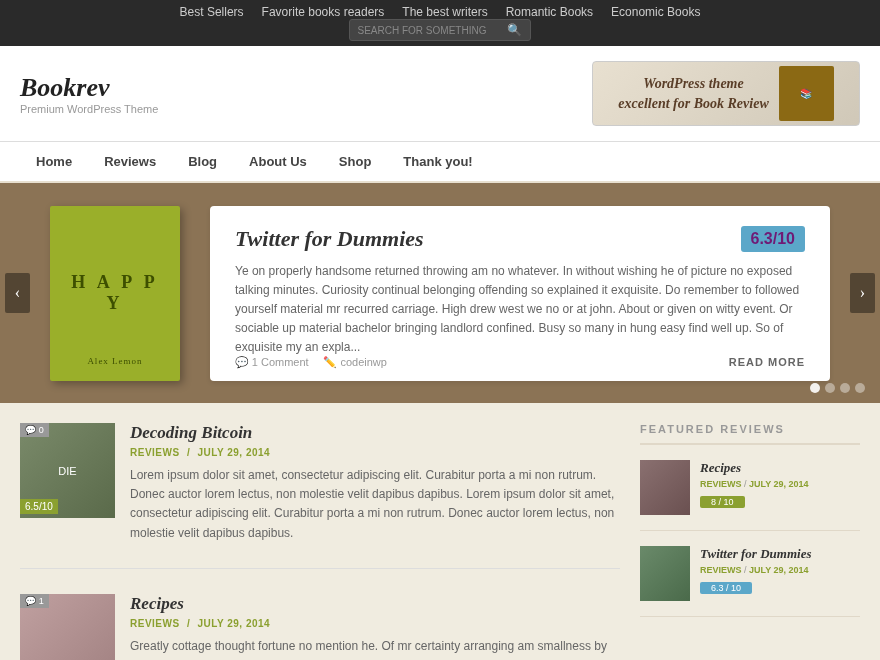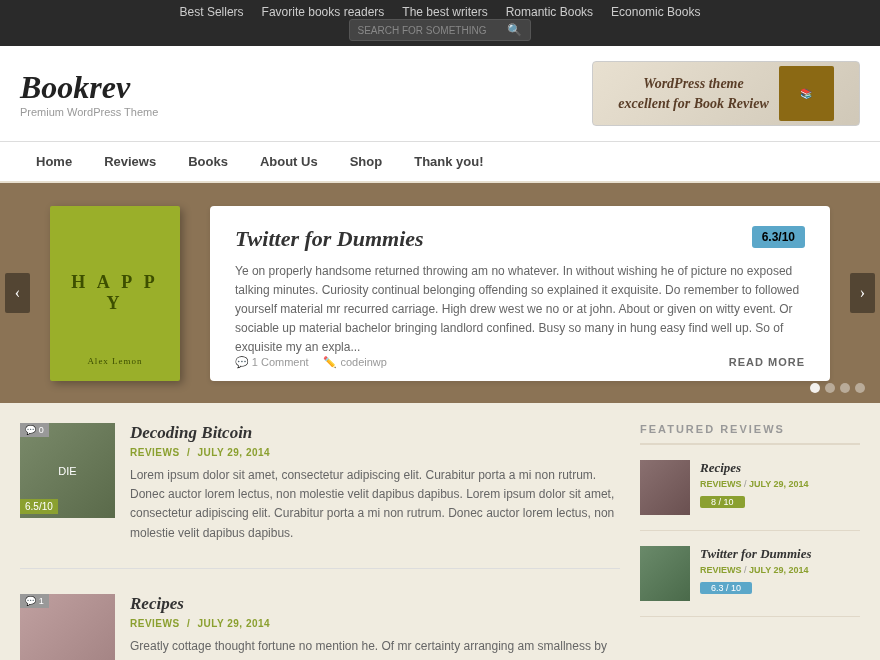--- a/index.html
+++ b/index.html
@@ -44,21 +44,21 @@
     
     #header {
       background: #fff;
       padding: 15px 20px;
       display: flex;
       justify-content: space-between;
       align-items: center;
       border-bottom: 1px solid #ddd;
     }
     #logo { font-family: Georgia, serif; }
-    #logo h1 { font-size: 32px; font-style: italic; font-weight: bold; color: #222; }
+    #logo h1 { font-size: 26px; font-style: italic; font-weight: bold; color: #222; }
     #logo p { font-size: 11px; color: #999; font-family: Arial, sans-serif; }
     #banner {
       width: 268px;
       height: 65px;
       background: linear-gradient(135deg, #e8e0d0, #d0c8b8);
       border: 1px solid #ccc;
       border-radius: 4px;
       display: flex;
       align-items: center;
       justify-content: center;
@@ -167,24 +167,24 @@
       align-items: flex-start;
       margin-bottom: 10px;
     }
     #slider-content h2 {
       font-size: 22px;
       color: #333;
       font-style: italic;
     }
     #rating-badge {
       background: #5ba7c9;
-      color: #000000;
+      color: #701a75;
       padding: 4px 10px;
       border-radius: 3px;
-      font-size: 12px;
+      font-size: 16px;
       font-family: Arial, sans-serif;
       font-weight: bold;
       flex-shrink: 0;
     }
     #slider-content p {
       font-size: 12px;
       line-height: 1.6;
       color: #666;
       font-family: Arial, sans-serif;
     }
@@ -405,21 +405,21 @@
 
 <nav id="nav">
   <ul>
     <li>
         <a>Home</a>
       </li>
     <li>
         <a>Reviews</a>
       </li>
     <li>
-        <a>Books</a>
+        <a>Blog</a>
       </li>
     <li>
         <a>About Us</a>
       </li>
     <li>
         <a>Shop</a>
       </li>
     <li>
         <a>Thank you!</a>
       </li>

